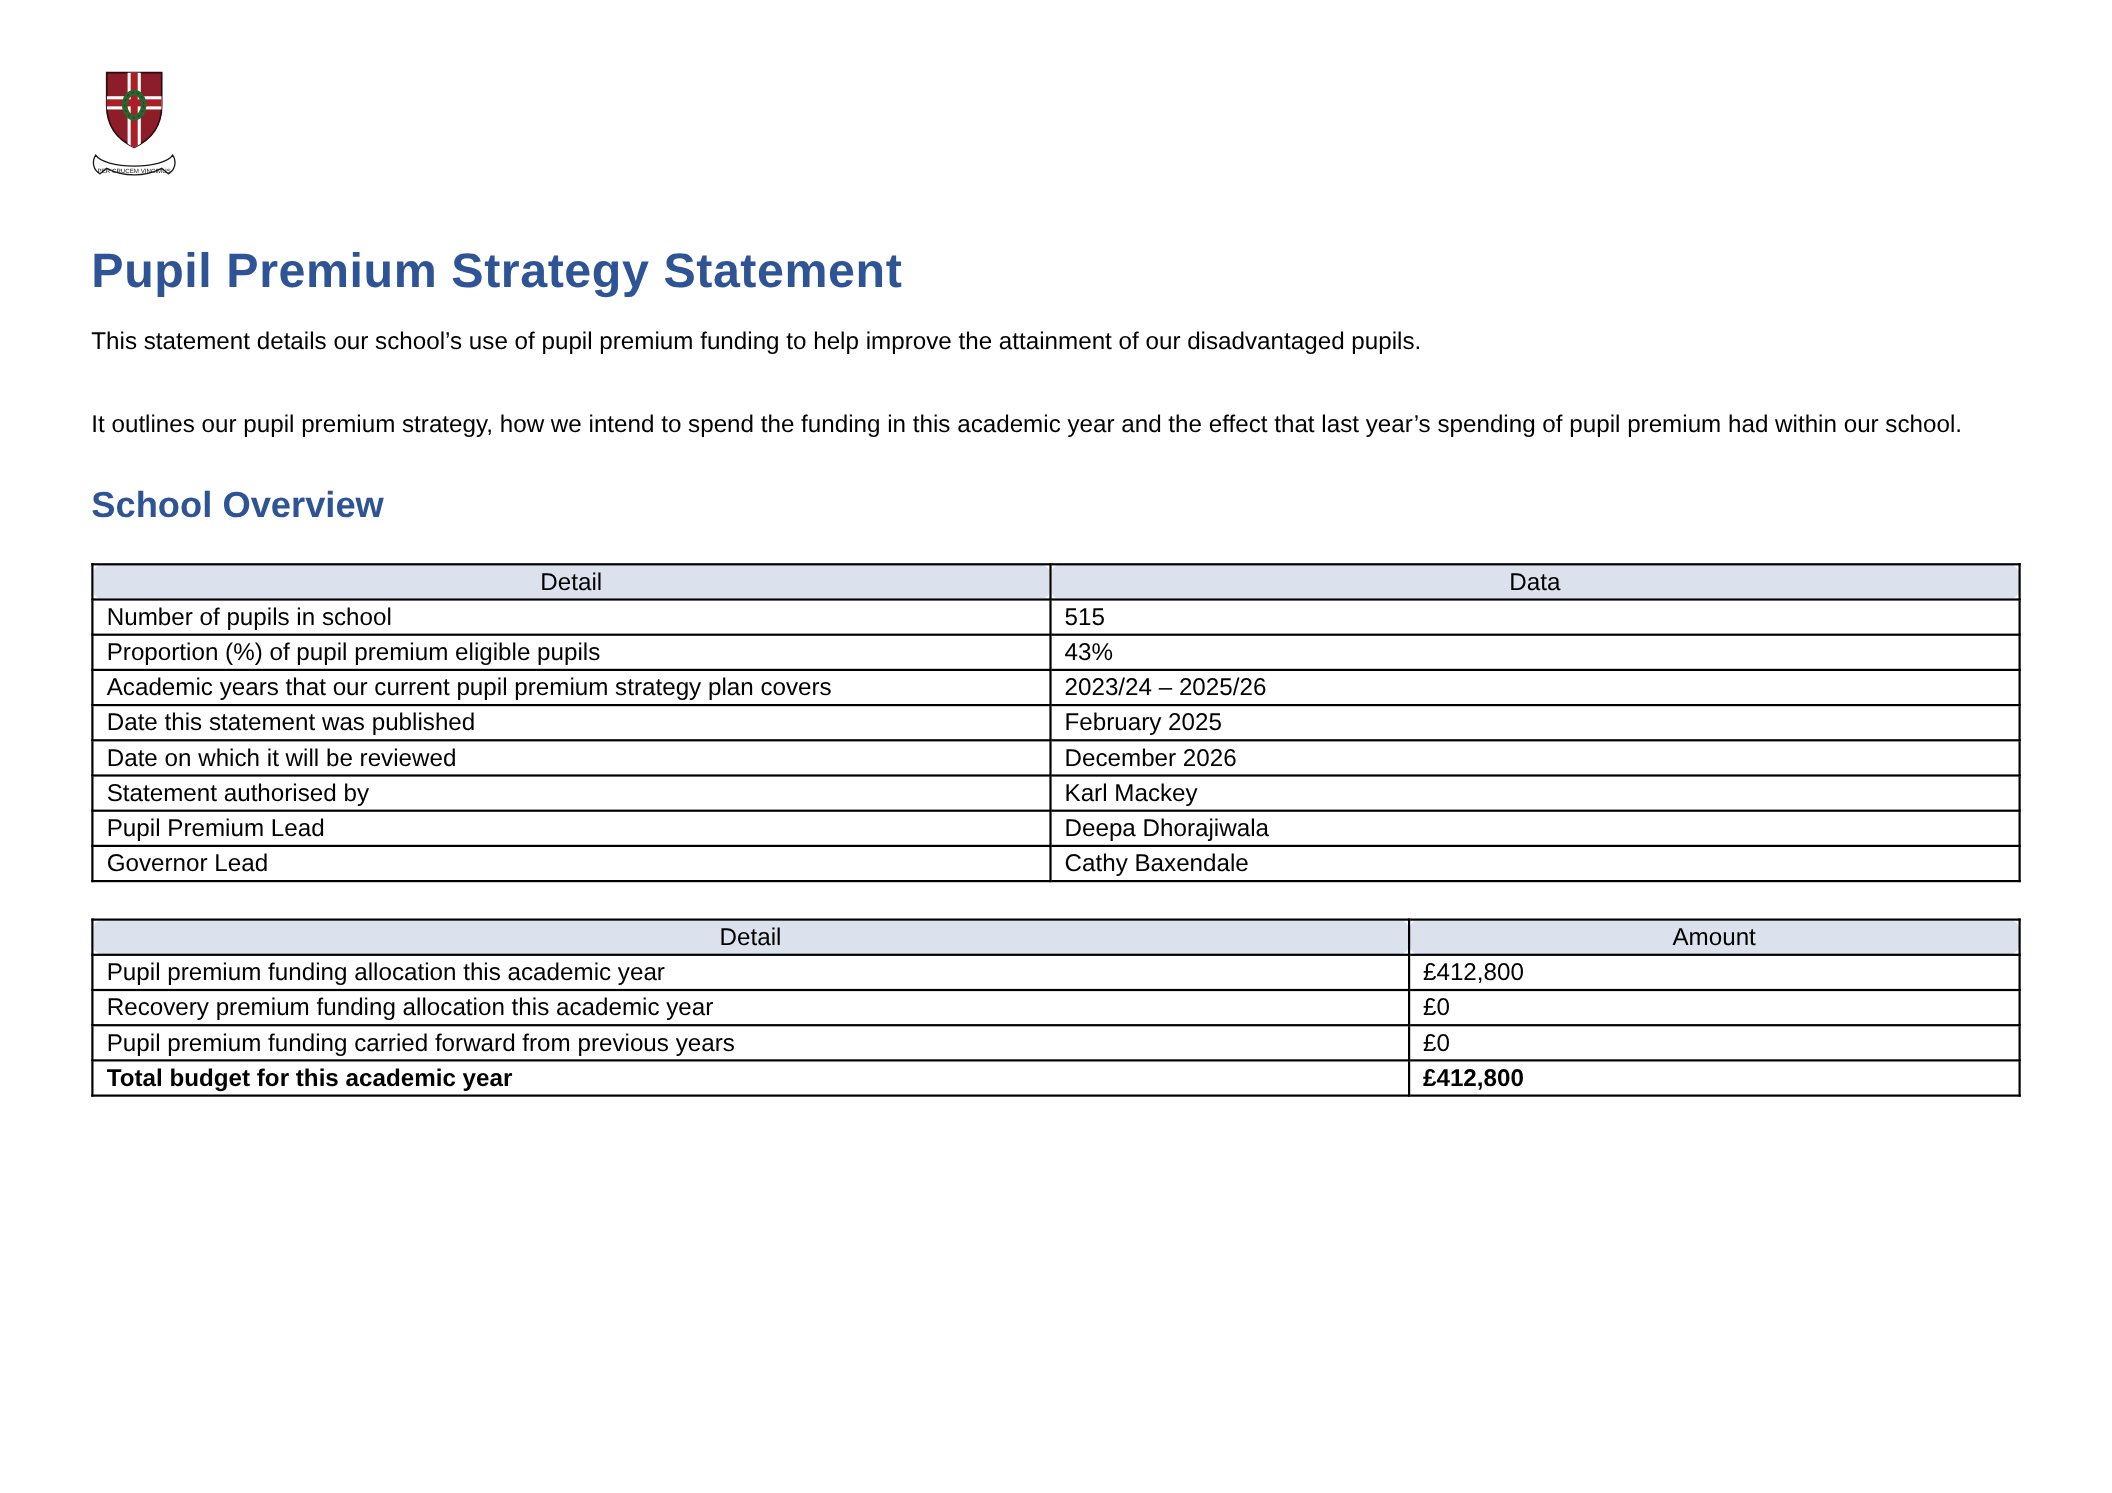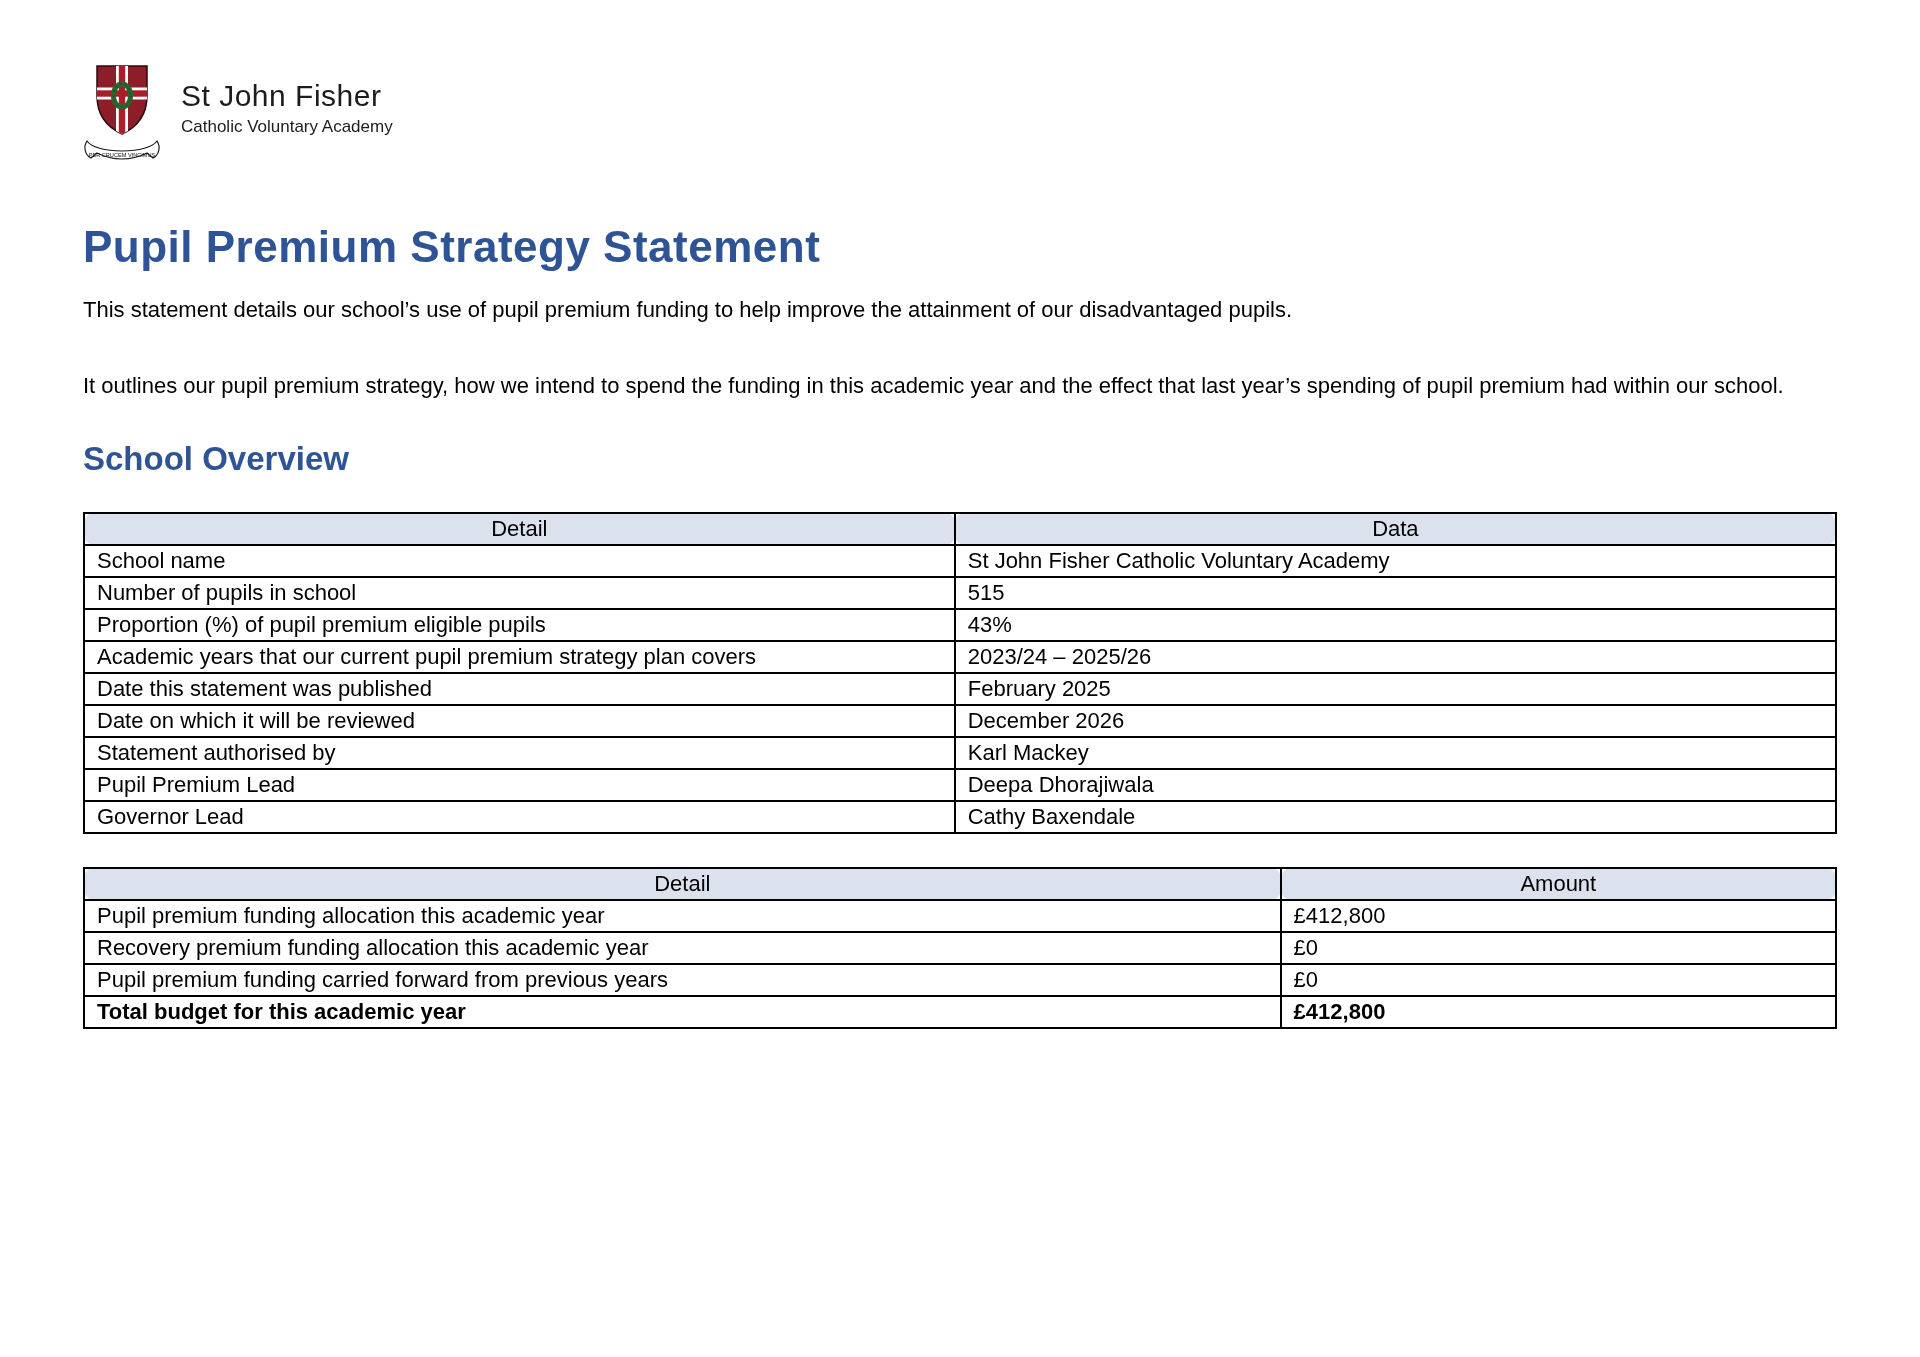--- a/index.html
+++ b/index.html
@@ -102,24 +102,20 @@
           <rect x="35.8" y="2" width="6.4" height="72" fill="#a91e28"></rect>
           <rect x="12" y="28.3" width="54" height="6.4" fill="#a91e28"></rect>
         </g>
 
         <ellipse cx="39" cy="33.5" rx="8.6" ry="11.5" fill="none" stroke="#2c642f" stroke-width="5"></ellipse>
         <ellipse cx="39" cy="33.5" rx="8.6" ry="11.5" fill="none" stroke="#1c4520" stroke-width="1" stroke-dasharray="2 3"></ellipse>
 
         <path d="M4 79 C0 85 2 93 8 96 L14 91 C22 95 31 97 39 97 C47 97 56 95 64 91 L70 96 C76 93 78 85 74 79 C70 85 56 89 39 89 C22 89 8 85 4 79 Z" fill="#ffffff" stroke="#1a1a1a" stroke-width="1.2"></path>
         <text x="39" y="95" text-anchor="middle" font-size="5.6" fill="#111111">PER CRUCEM VINCIMUS</text>
       </svg>
-      <div class="logo-text">
-        <div class="logo-name">St John Fisher</div>
-        <div class="logo-sub">Catholic Voluntary Academy</div>
-      </div>
     </div>
 
     <h1 class="doc-title">Pupil Premium Strategy Statement</h1>
 
     <p class="para">This statement details our school’s use of pupil premium funding to help improve the attainment of our disadvantaged pupils.</p>
     <p class="para second">It outlines our pupil premium strategy, how we intend to spend the funding in this academic year and the effect that last year’s spending of pupil premium had within our school.</p>
 
     <h2 class="section-heading">School Overview</h2>
     <table class="doc-table">
       <colgroup>
@@ -127,24 +123,20 @@
           <col style="width:50.3%">
         </colgroup>
     <thead>
           <tr>
             <th>Detail</th>
             <th>Data</th>
           </tr>
         </thead>
         <tbody>
           <tr>
-            <td>School name</td>
-            <td>St John Fisher Catholic Voluntary Academy</td>
-          </tr>
-          <tr>
             <td>Number of pupils in school</td>
             <td>515</td>
           </tr>
           <tr>
             <td>Proportion (%) of pupil premium eligible pupils</td>
             <td>43%</td>
           </tr>
           <tr>
             <td>Academic years that our current pupil premium strategy plan covers</td>
             <td>2023/24 – 2025/26</td>

